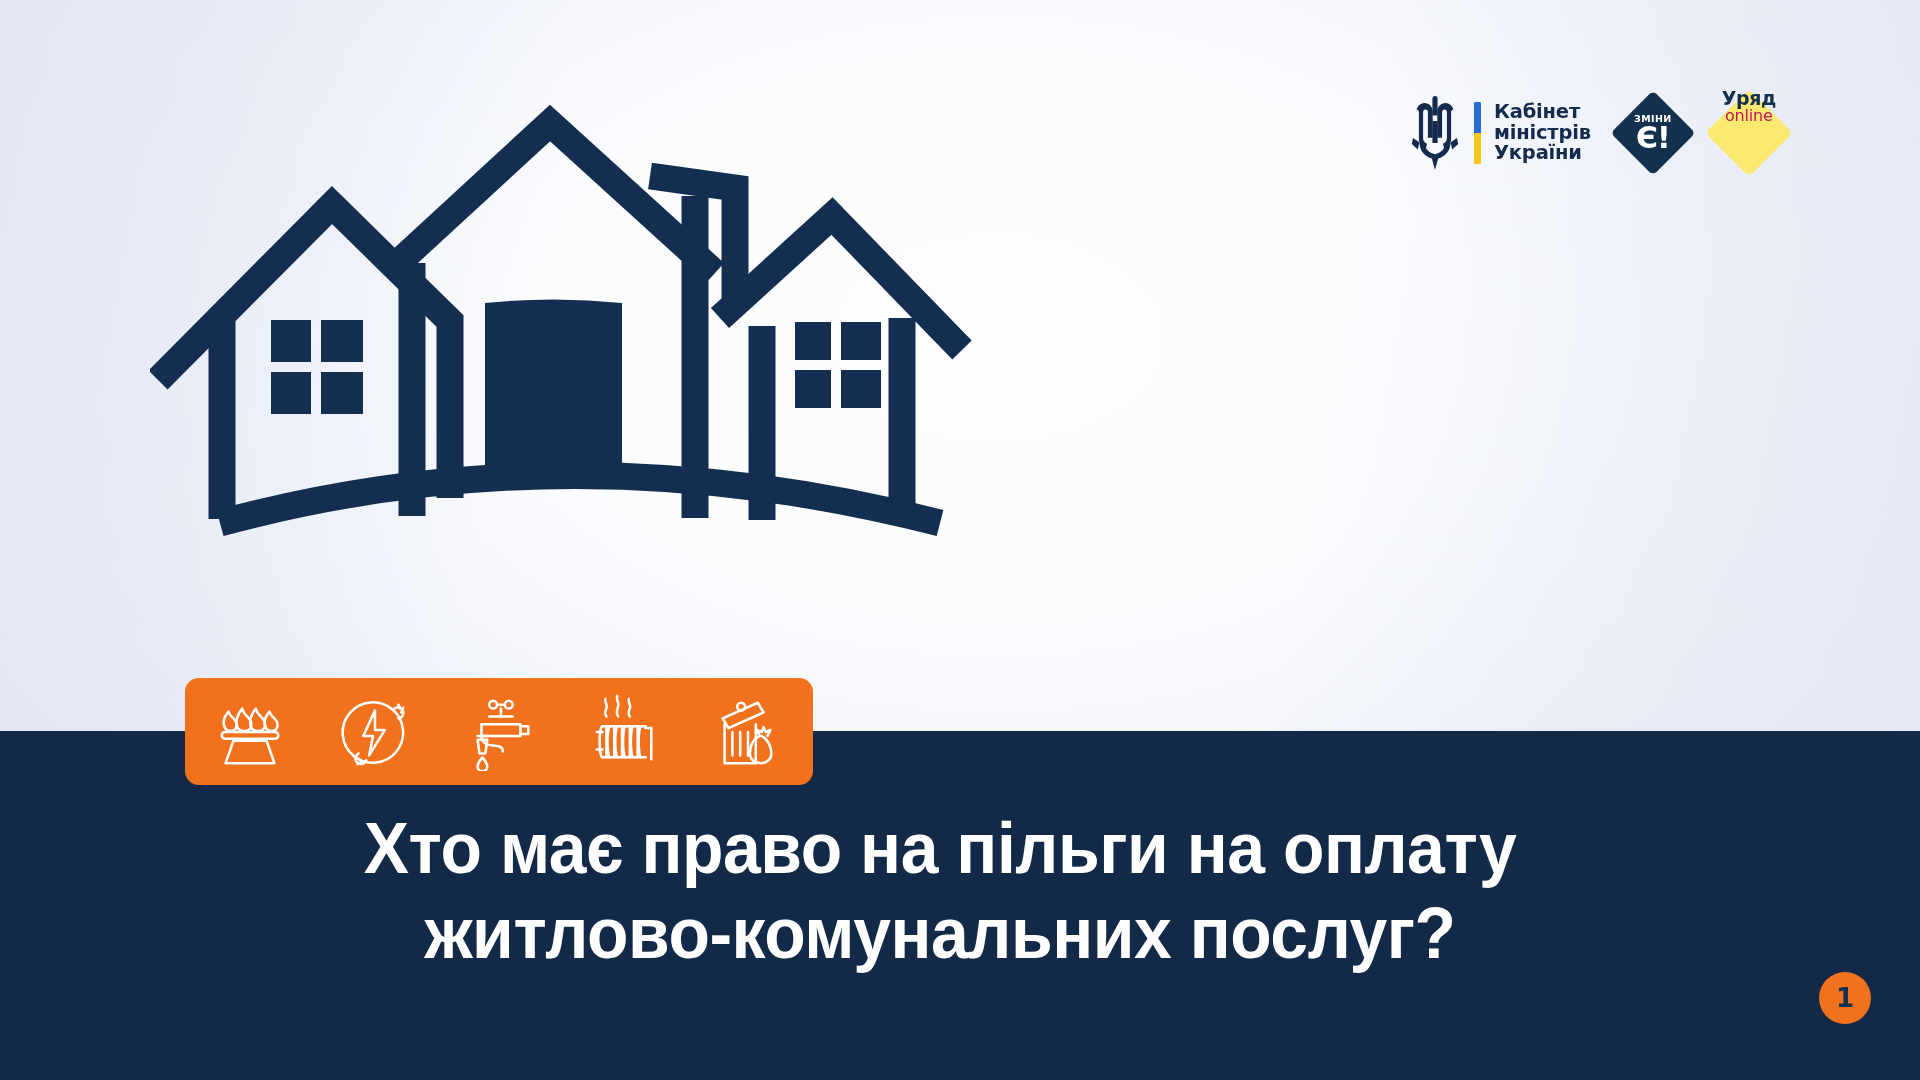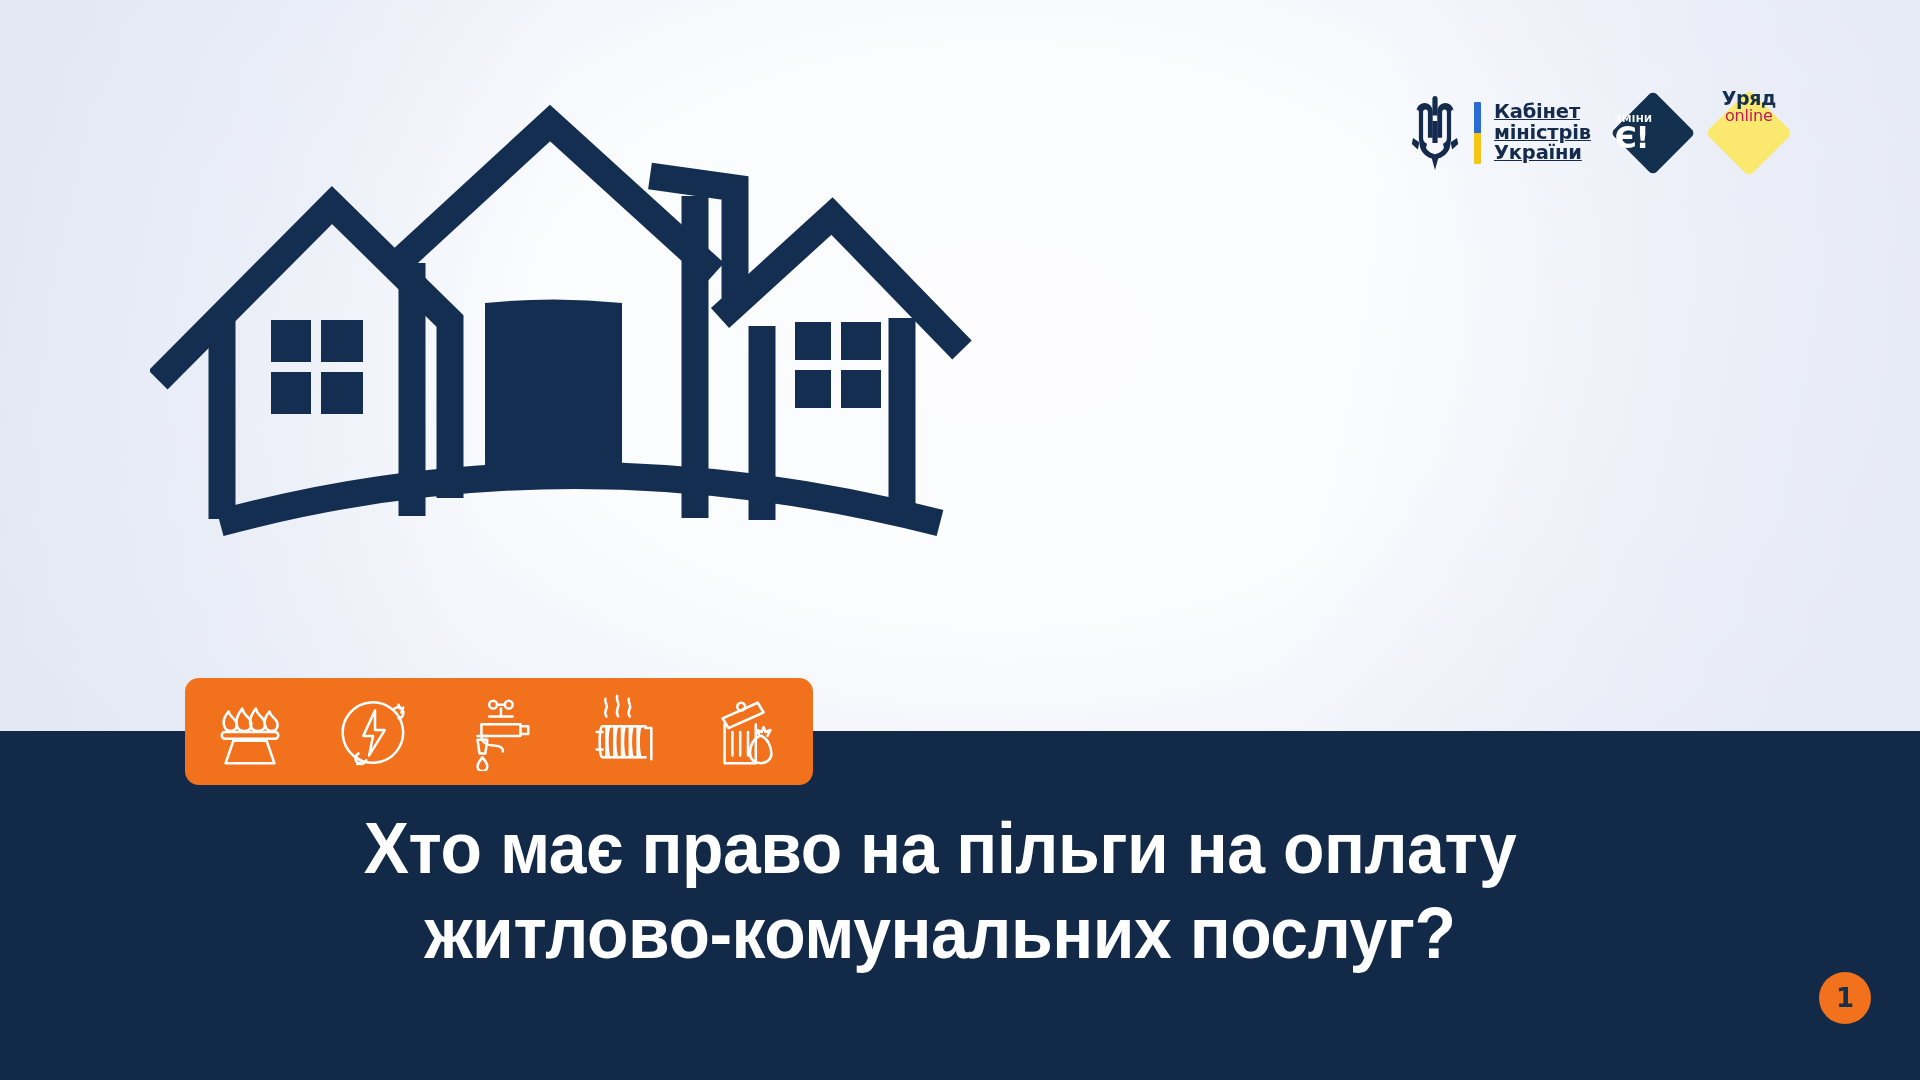--- a/index.html
+++ b/index.html
@@ -78,21 +78,20 @@
   .cmu-divider .blue { flex: 1; background: #2b6cd4; }
   .cmu-divider .yellow { flex: 1; background: #f5c518; }
   .cmu-text {
     font-family: "DejaVu Sans", sans-serif;
     font-weight: bold;
     font-size: 19.5px;
     line-height: 20.5px;
     color: #142b4d;
     letter-spacing: -0.2px;
     white-space: pre-line;
-    text-decoration: underline;
   }
 
   .zminy-logo {
     position: relative;
     width: 76px;
     height: 76px;
     margin-left: 24px;
     flex: 0 0 auto;
   }
   .zminy-diamond {
@@ -103,20 +102,21 @@
     height: 60px;
     background: #13304f;
     transform: rotate(45deg);
     border-radius: 5px;
   }
   .zminy-inner {
     position: absolute;
     inset: 0;
     display: flex;
     flex-direction: column;
+    align-items: center;
     justify-content: center;
     gap: 0px;
   }
   .zminy-top {
     font-family: "DejaVu Sans", sans-serif;
     font-weight: bold;
     font-size: 9.5px;
     letter-spacing: 0.4px;
     color: #ffffff;
     line-height: 1;

